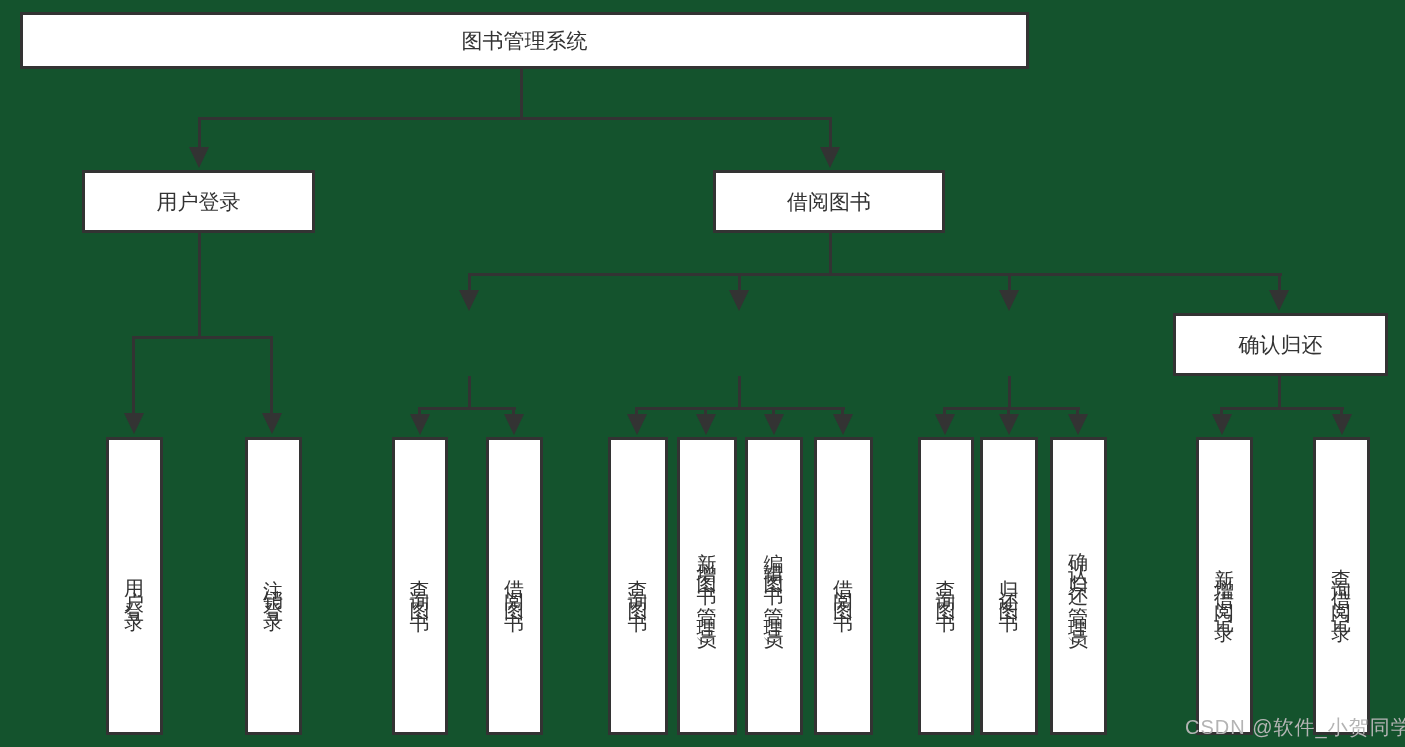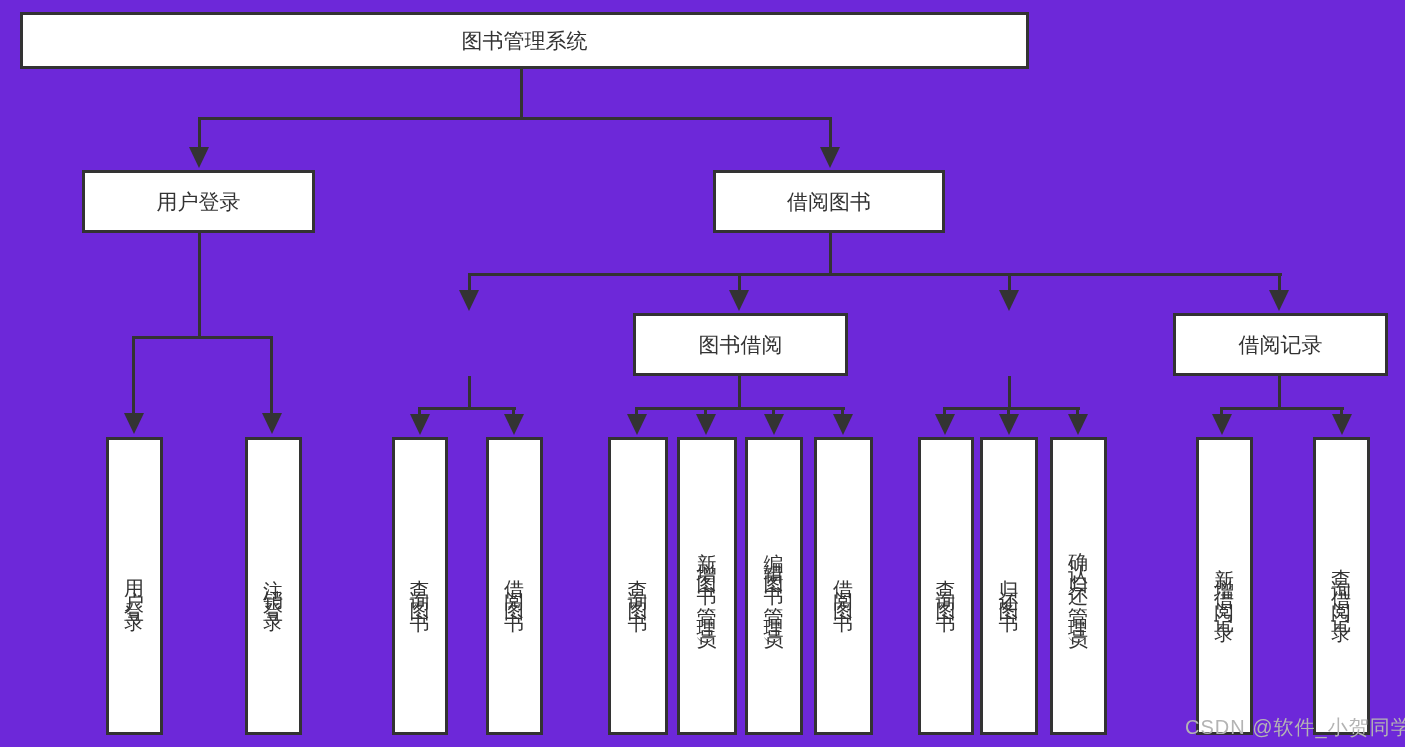--- a/index.html
+++ b/index.html
@@ -1,19 +1,19 @@
 <!DOCTYPE html>
 <html><head>
 <meta charset="utf-8">
 <style>
   html,body{margin:0;padding:0;background:#fff;}
   #canvas{
     position:relative;
     width:1405px;height:747px;
-    background:#6d28d9;
+    background:#14532d;
     font-family:"Liberation Sans","DejaVu Sans",sans-serif;
     overflow:hidden;
   }
   .box{
     position:absolute;
     background:#fff;
     border:3px solid #333;
     box-sizing:border-box;
     display:flex;
     align-items:center;
@@ -51,24 +51,23 @@
 
 <div id="canvas">
 
   <div class="box" style="left:20px;top:12px;width:1009px;height:57px;">图书管理系统</div>
 
   <div class="box" style="left:82px;top:170px;width:233px;height:63px;">用户登录</div>
 
   <div class="box" style="left:713px;top:170px;width:232px;height:63px;">借阅图书</div>
 
 
-  <div class="box" style="left:633px;top:313px;width:215px;height:63px;">图书借阅</div>
 
 
-  <div class="box" style="left:1173px;top:313px;width:215px;height:63px;">借阅记录</div>
+  <div class="box" style="left:1173px;top:313px;width:215px;height:63px;">确认归还</div>
 
   <div class="box vbox" style="left:106px;top:437px;width:57px;height:298px;">用户登录</div>
   <div class="box vbox" style="left:245px;top:437px;width:57px;height:298px;">注销登录</div>
 
   <div class="box vbox" style="left:392px;top:437px;width:56px;height:298px;">查询图书</div>
   <div class="box vbox" style="left:486px;top:437px;width:57px;height:298px;">借阅图书</div>
 
   <div class="box vbox" style="left:608px;top:437px;width:60px;height:298px;">查询图书</div>
   <div class="box vbox" style="left:677px;top:437px;width:60px;height:298px;">新增图书（管理员）</div>
   <div class="box vbox" style="left:745px;top:437px;width:58px;height:298px;">编辑图书（管理员）</div>

